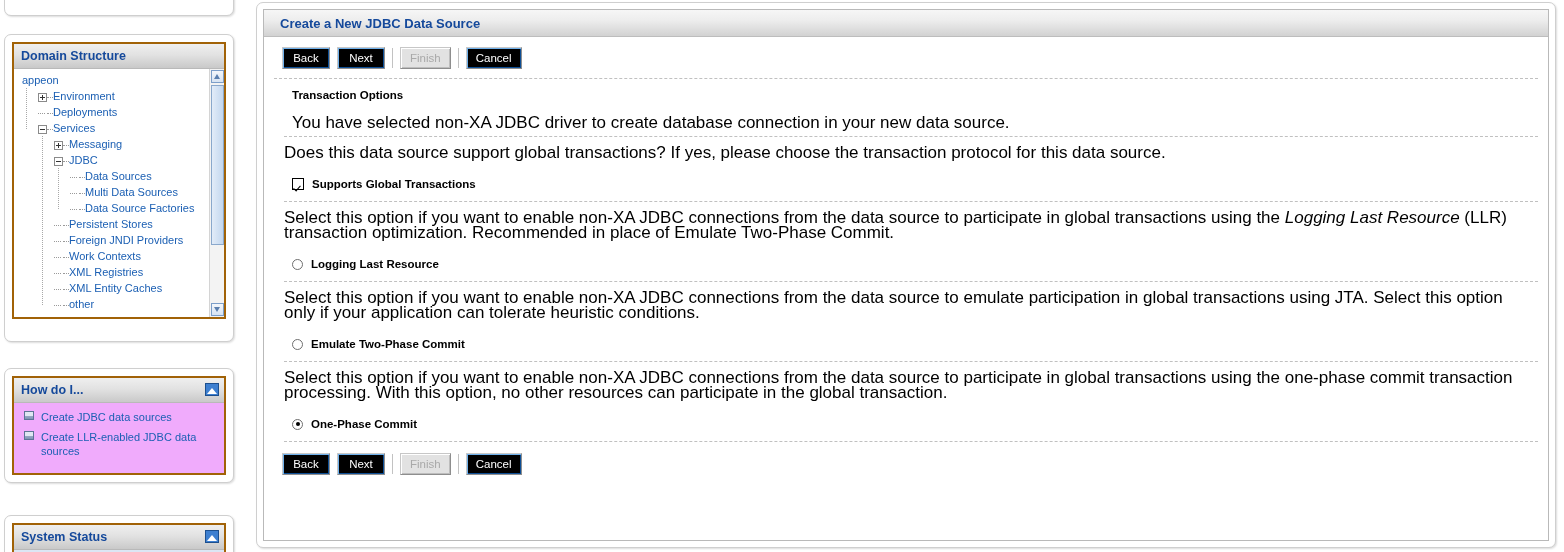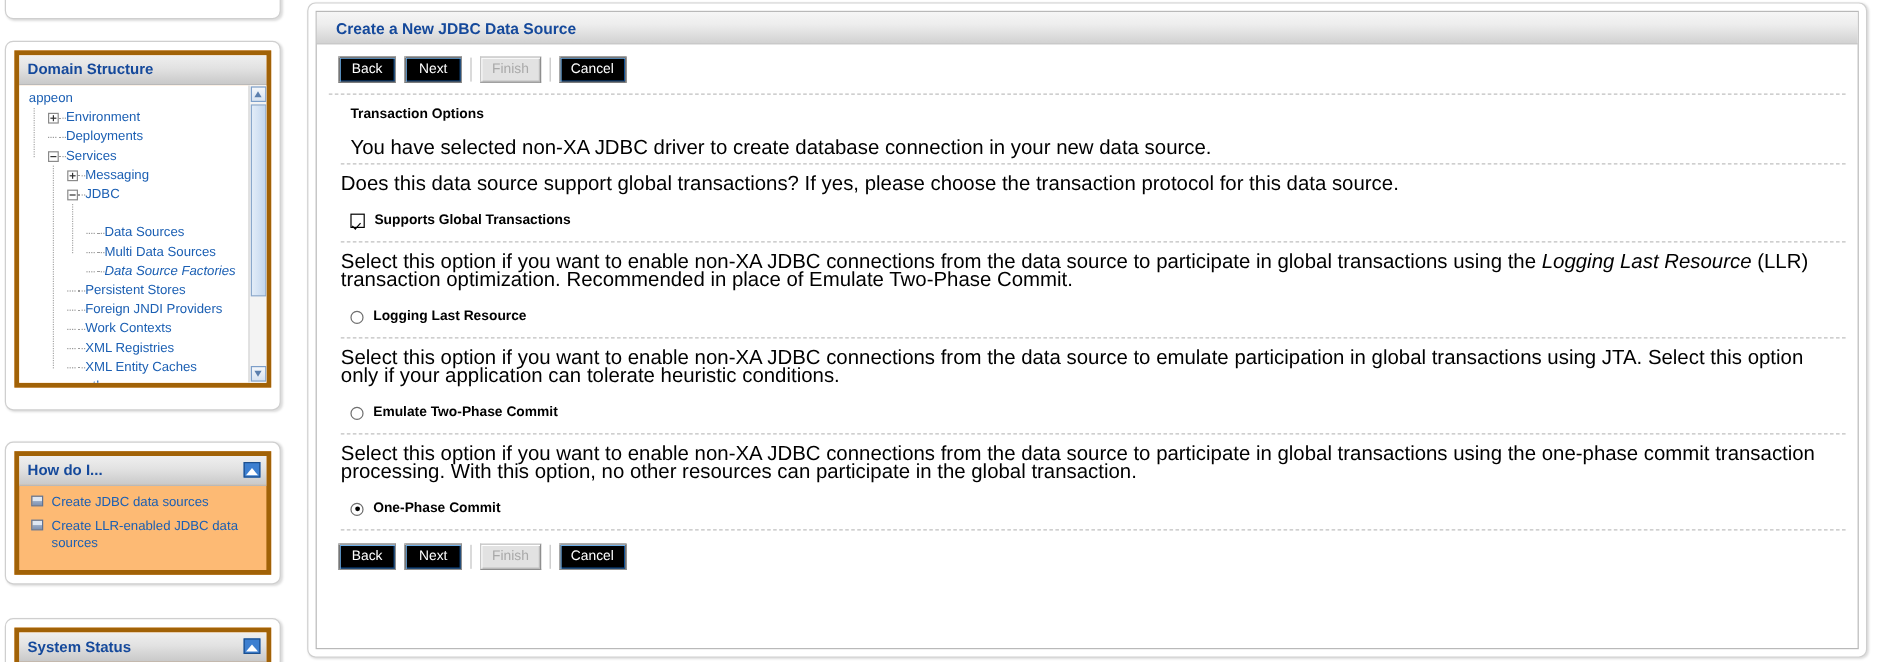--- a/index.html
+++ b/index.html
@@ -32,22 +32,22 @@
     left: 4px;
     width: 230px;
     background: #ffffff;
     border: 1px solid #cfcfcf;
     border-radius: 7px;
     box-shadow: 1px 1px 2px rgba(0,0,0,0.14);
     box-sizing: border-box;
     padding: 7px;
   }
   .portlet-inner {
-    border: 4px solid #a16207;
-    background: #fdba74;
+    border: 2px solid #a16207;
+    background: #f0abfc;
     box-sizing: border-box;
   }
   .portlet-head {
     height: 25px;
     background: linear-gradient(to bottom, #efefef 0%, #e2e2e2 45%, #c9c9c9 100%);
     border-bottom: 1px solid #b9b9b9;
     position: relative;
     box-sizing: border-box;
   }
   .portlet-title {
@@ -406,23 +406,23 @@
           <div class="portlet-title">Domain Structure</div>
         </div>
         <div id="tree-wrap">
           <div class="tree" id="tree">
               <div class="tnode root" style="padding-left: 8px;"><span class="tlabel">appeon</span></div>
               <div class="tnode" style="padding-left: 24px;"><span class="tbox plus"></span><span class="hcon"></span><span class="tlabel">Environment</span></div>
               <div class="tnode" style="padding-left: 24px;"><span class="dash"></span><span class="hcon"></span><span class="tlabel">Deployments</span></div>
               <div class="tnode" style="padding-left: 24px;"><span class="tbox"></span><span class="hcon"></span><span class="tlabel">Services</span></div>
               <div class="tnode" style="padding-left: 40px;"><span class="tbox plus"></span><span class="hcon"></span><span class="tlabel">Messaging</span></div>
               <div class="tnode" style="padding-left: 40px;"><span class="tbox"></span><span class="hcon"></span><span class="tlabel">JDBC</span></div>
-              <div class="tnode" style="padding-left: 56px; margin-top: 16px;"><span class="dash"></span><span class="hcon"></span><span class="tlabel">Data Sources</span></div>
+              <div class="tnode" style="padding-left: 56px;"><span class="dash"></span><span class="hcon"></span><span class="tlabel">Data Sources</span></div>
               <div class="tnode" style="padding-left: 56px;"><span class="dash"></span><span class="hcon"></span><span class="tlabel">Multi Data Sources</span></div>
-              <div class="tnode" style="padding-left: 56px; font-style: italic;"><span class="dash"></span><span class="hcon"></span><span class="tlabel">Data Source Factories</span></div>
+              <div class="tnode" style="padding-left: 56px;"><span class="dash"></span><span class="hcon"></span><span class="tlabel">Data Source Factories</span></div>
               <div class="tnode" style="padding-left: 40px;"><span class="dash"></span><span class="hcon"></span><span class="tlabel">Persistent Stores</span></div>
               <div class="tnode" style="padding-left: 40px;"><span class="dash"></span><span class="hcon"></span><span class="tlabel">Foreign JNDI Providers</span></div>
               <div class="tnode" style="padding-left: 40px;"><span class="dash"></span><span class="hcon"></span><span class="tlabel">Work Contexts</span></div>
               <div class="tnode" style="padding-left: 40px;"><span class="dash"></span><span class="hcon"></span><span class="tlabel">XML Registries</span></div>
               <div class="tnode" style="padding-left: 40px;"><span class="dash"></span><span class="hcon"></span><span class="tlabel">XML Entity Caches</span></div>
               <div class="tnode" style="padding-left: 40px;"><span class="dash"></span><span class="hcon"></span><span class="tlabel">other</span></div>
               <span class="vline" style="left: 12px; top: 16px; height: 41px; bottom: auto;"></span>
               <span class="vline" style="left: 28px; top: 64px; height: 169px; bottom: auto;"></span>
               <span class="vline" style="left: 44px; top: 96px; height: 41px; bottom: auto;"></span>
             </div>

